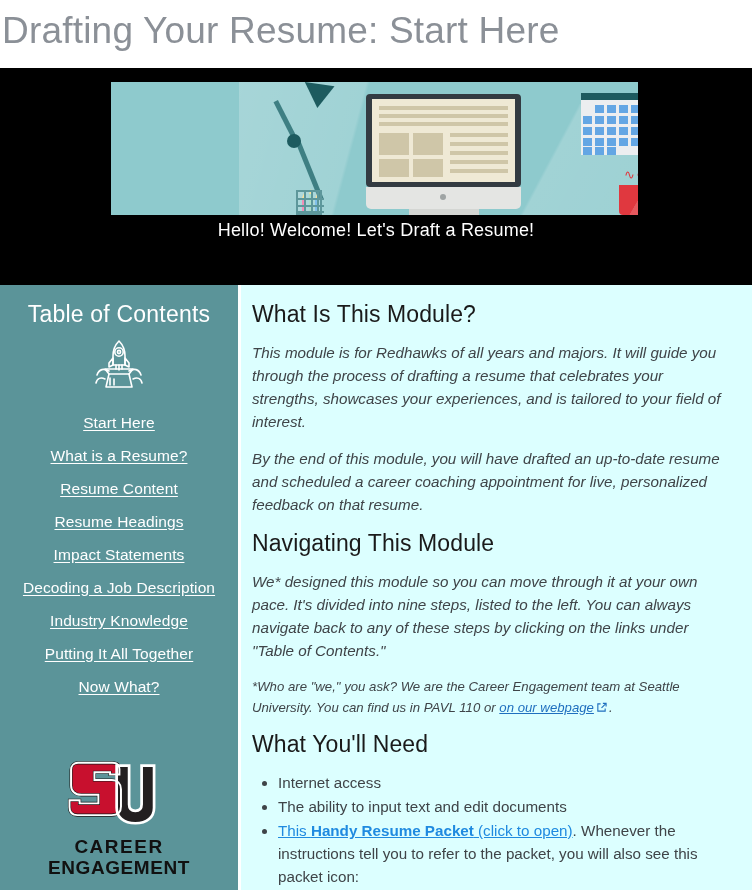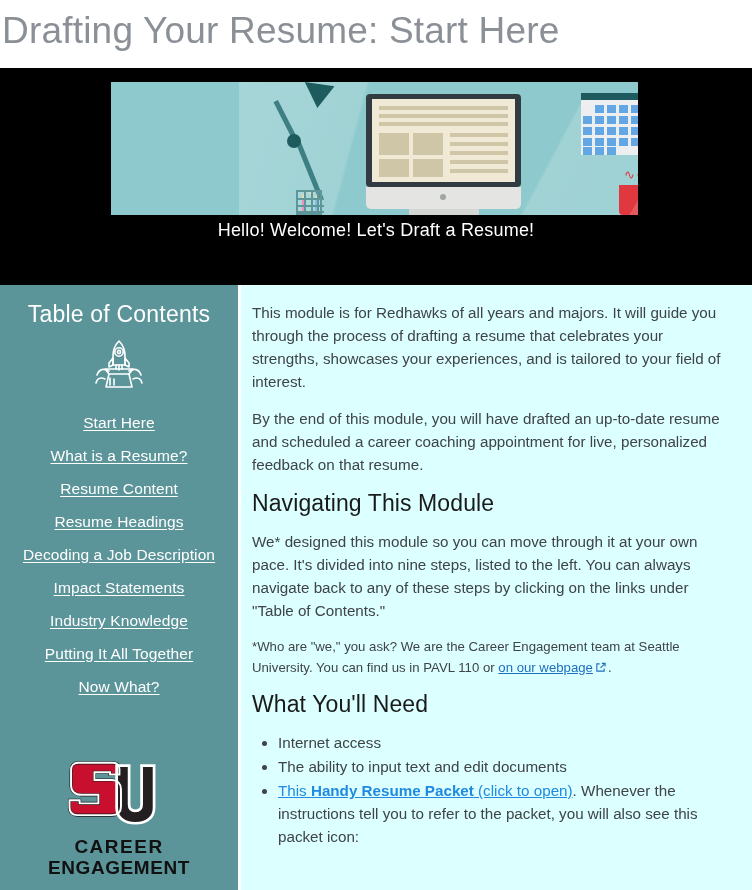--- a/index.html
+++ b/index.html
@@ -262,20 +262,21 @@
     font-weight: 400;
     color: #1a1a1a;
     letter-spacing: 0.1px;
   }
   .content h2.mt { margin-top: 12px; }
   .content p {
     margin: 0 0 14px 0;
     font-size: 15.2px;
     line-height: 23px;
     color: #3f4448;
+    font-style: italic;
   }
   .content p.small {
     font-size: 13.2px;
     line-height: 21px;
     margin-bottom: 10px;
   }
   .content ul {
     margin: 0;
     padding-left: 26px;
     list-style: disc;
@@ -408,41 +409,42 @@
         <path d="M22 33 c-5 -3 -10 -2 -12 4"></path>
         <path d="M46 41 c4 -2 8 -1 9 4"></path>
         <path d="M42 33 c5 -3 10 -2 12 4"></path>
       </svg>
     </div>
 
     <a class="toc-link">Start Here</a>
     <a class="toc-link">What is a Resume?</a>
     <a class="toc-link">Resume Content</a>
     <a class="toc-link">Resume Headings</a>
+    <a class="toc-link">Impact Statements</a>
     <a class="toc-link">Decoding a Job Description</a>
-    <a class="toc-link">Impact Statements</a>
     <a class="toc-link">Industry Knowledge</a>
     <a class="toc-link">Putting It All Together</a>
     <a class="toc-link">Now What?</a>
 
     <div class="su-logo-wrap">
       <svg width="150" height="150" viewBox="0 0 150 150">
         <g>
           <path d="M36 28 h44 c6 0 9 3 9 8 v7 h-12 v-3 h-20 v10 h22 c8 0 12 5 12 12 v22 c0 7 -4 11 -12 11 h-44 c-7 0 -10 -4 -10 -10 v-9 h13 v4 h24 v-11 h-22 c-8 0 -13 -5 -13 -12 v-20 c0 -6 4 -9 9 -9 z" fill="#c8102e" stroke="#1a1a1a" stroke-width="4" transform="translate(6,6) scale(0.78)"></path>
           <path d="M88 34 h16 v50 c0 5 3 8 8 8 s8 -3 8 -8 v-50 h16 v54 c0 12 -9 20 -24 20 s-24 -8 -24 -20 z" fill="#231f20" stroke="#ffffff" stroke-width="3.5" transform="translate(4,4) scale(0.78)"></path>
           <path d="M36 28 h44 c6 0 9 3 9 8 v7 h-12 v-3 h-20 v10 h22 c8 0 12 5 12 12 v22 c0 7 -4 11 -12 11 h-44 c-7 0 -10 -4 -10 -10 v-9 h13 v4 h24 v-11 h-22 c-8 0 -13 -5 -13 -12 v-20 c0 -6 4 -9 9 -9 z" fill="none" stroke="#ffffff" stroke-width="2.5" transform="translate(6,6) scale(0.78)"></path>
         </g>
         <text x="75" y="118" text-anchor="middle" font-family="Liberation Sans, sans-serif" font-size="19" font-weight="bold" fill="#111111" letter-spacing="1.5">CAREER</text>
         <text x="75" y="139" text-anchor="middle" font-family="Liberation Sans, sans-serif" font-size="19" font-weight="bold" fill="#111111" letter-spacing="0.6">ENGAGEMENT</text>
       </svg>
     </div>
   </div>
 
   <div class="content">
 
+    <h2>What Is This Module?</h2>
     <p>This module is for Redhawks of all years and majors. It will guide you through the process of drafting a resume that celebrates your strengths, showcases your experiences, and is tailored to your field of interest.</p>
     <p>By the end of this module, you will have drafted an up-to-date resume and scheduled a career coaching appointment for live, personalized feedback on that resume.</p>
 
     <h2 class="mt">Navigating This Module</h2>
     <p>We* designed this module so you can move through it at your own pace. It's divided into nine steps, listed to the left. You can always navigate back to any of these steps by clicking on the links under "Table of Contents."</p>
     <p class="small"><span>*Who are "we," you ask? We are the Career Engagement team at Seattle University. You can find us in PAVL 110 or </span><a class="inline-link small">on our webpage</a><span class="ext-icon"><svg width="11" height="11" viewBox="0 0 12 12" fill="none" stroke="#1f6fbf" stroke-width="1.2">
             <path d="M5 2H2v8h8V7"></path>
             <path d="M7.5 1.5H11v3.5"></path>
             <path d="M6 6.5L10.8 1.7"></path>
           </svg></span><span>.</span></p>

